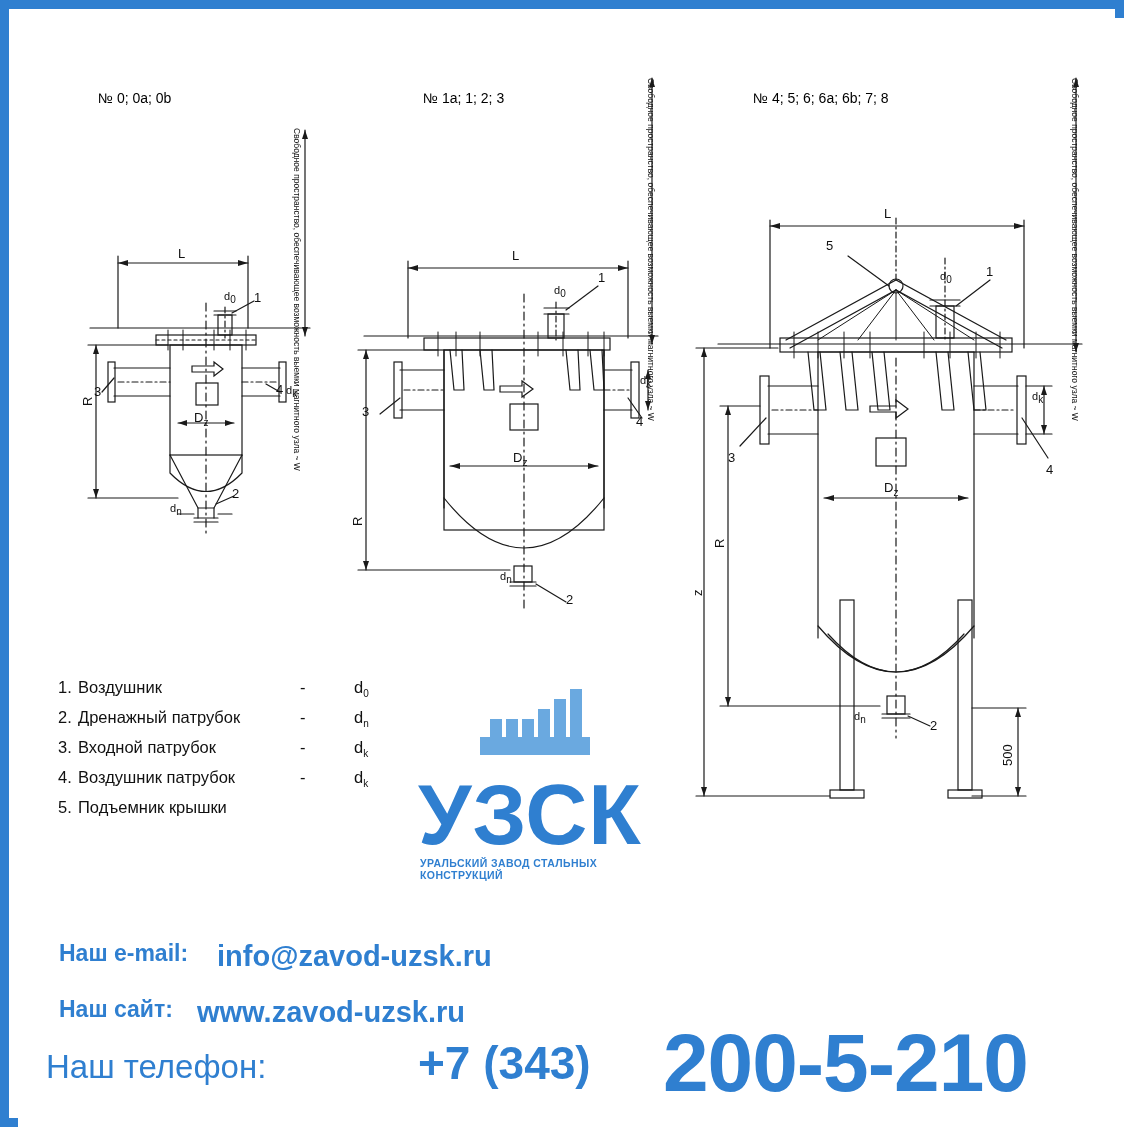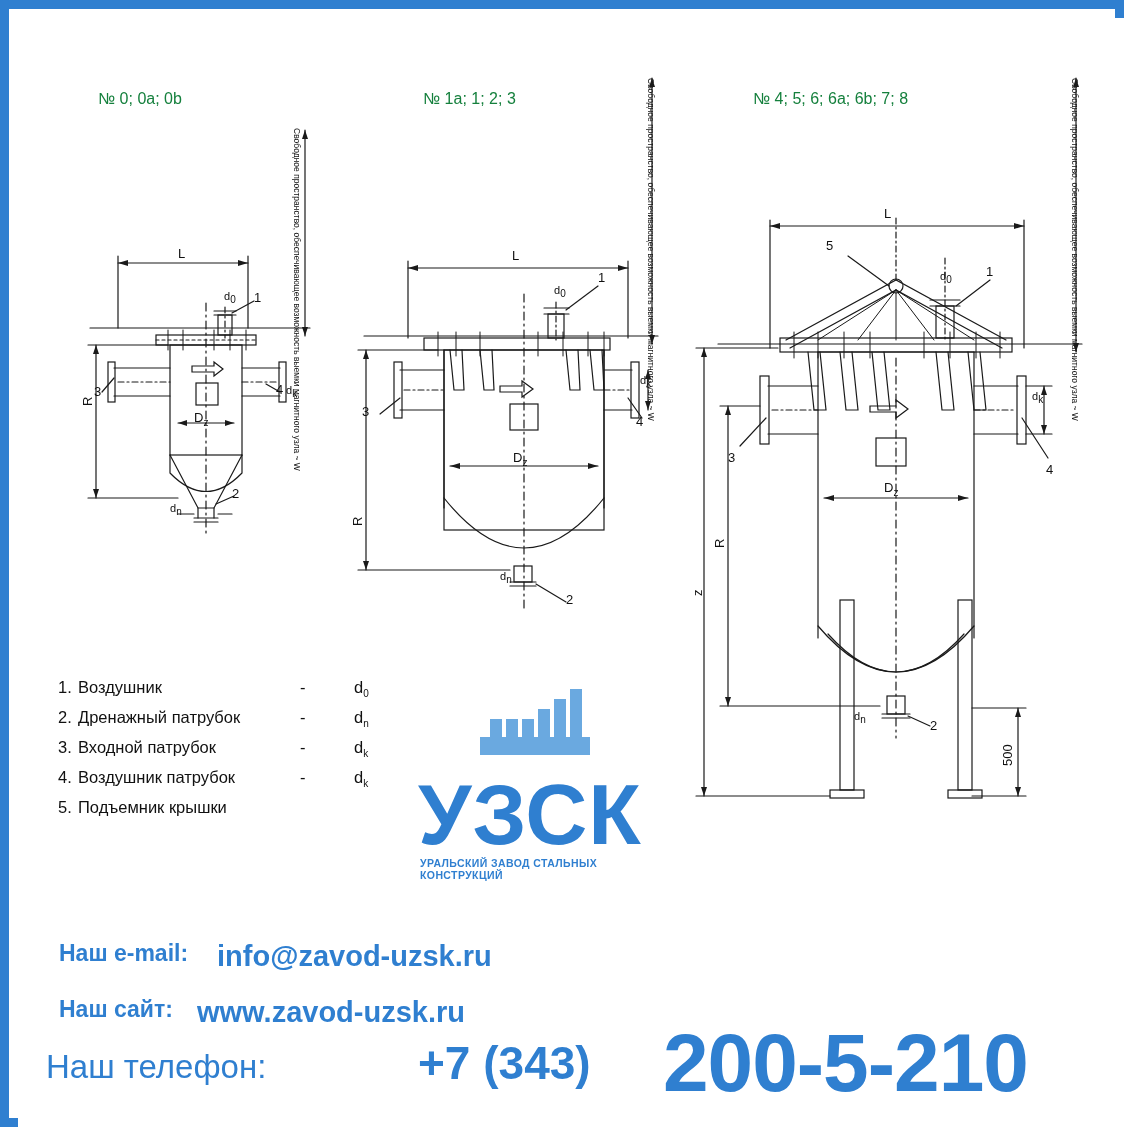--- a/index.html
+++ b/index.html
@@ -16,21 +16,21 @@
     box-sizing:border-box;
     background:#fff;
   }
   .sheet{
     position:absolute;left:9px;top:9px;width:1106px;height:1109px;
     background:#fff;
   }
   .drawing{position:absolute;left:0;top:0;width:1106px;height:1109px;}
   .ttl{
     position:absolute;
-    font-size:16px;color:#15803d;
+    font-size:14px;color:#000000;
     white-space:nowrap;
   }
   
   .legend{
     position:absolute;left:40px;top:660px;width:340px;
   }
   .legend-row{
     display:flex;align-items:baseline;
     font-size:16.5px;color:#111;
     height:30px;

